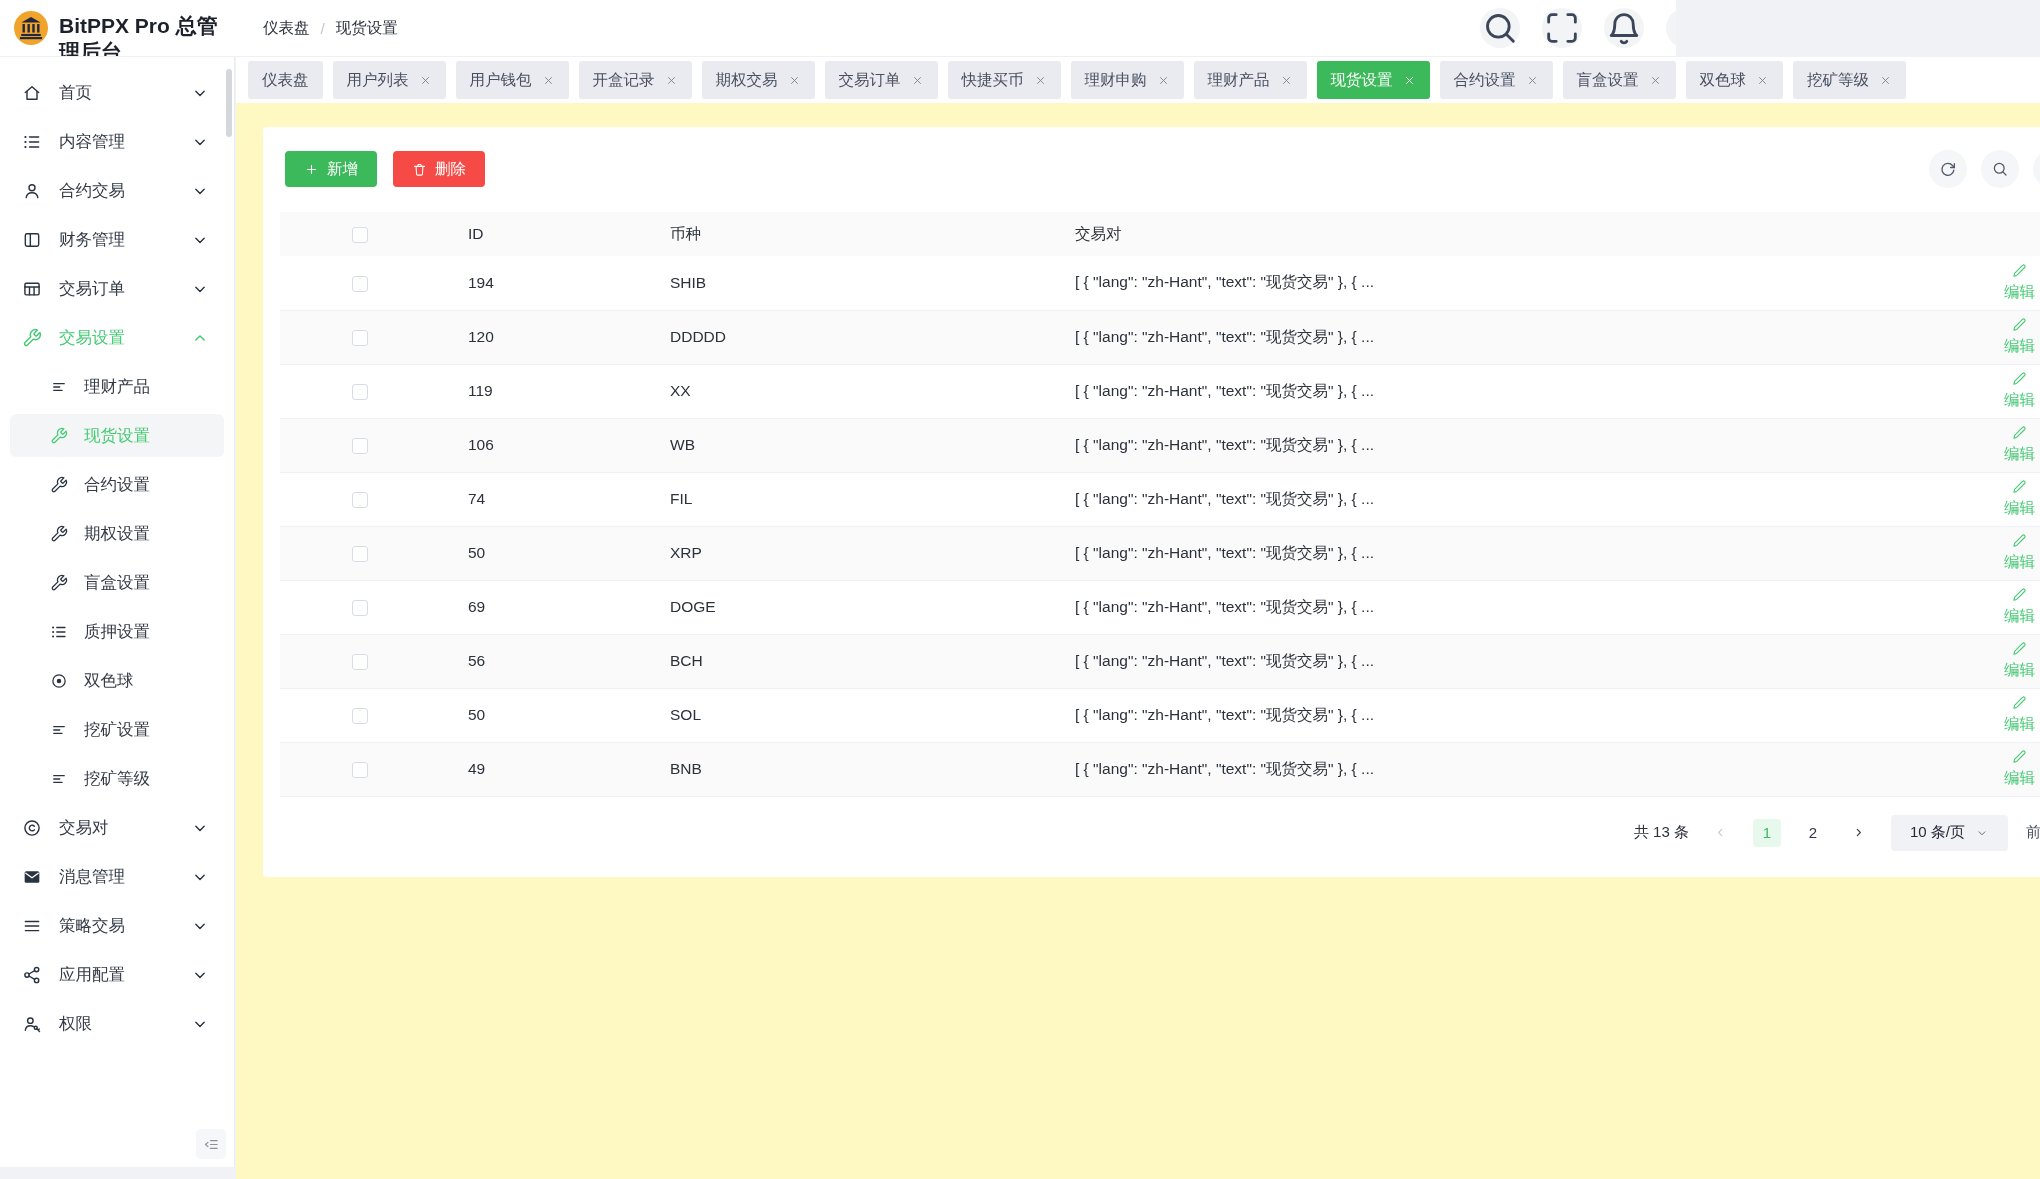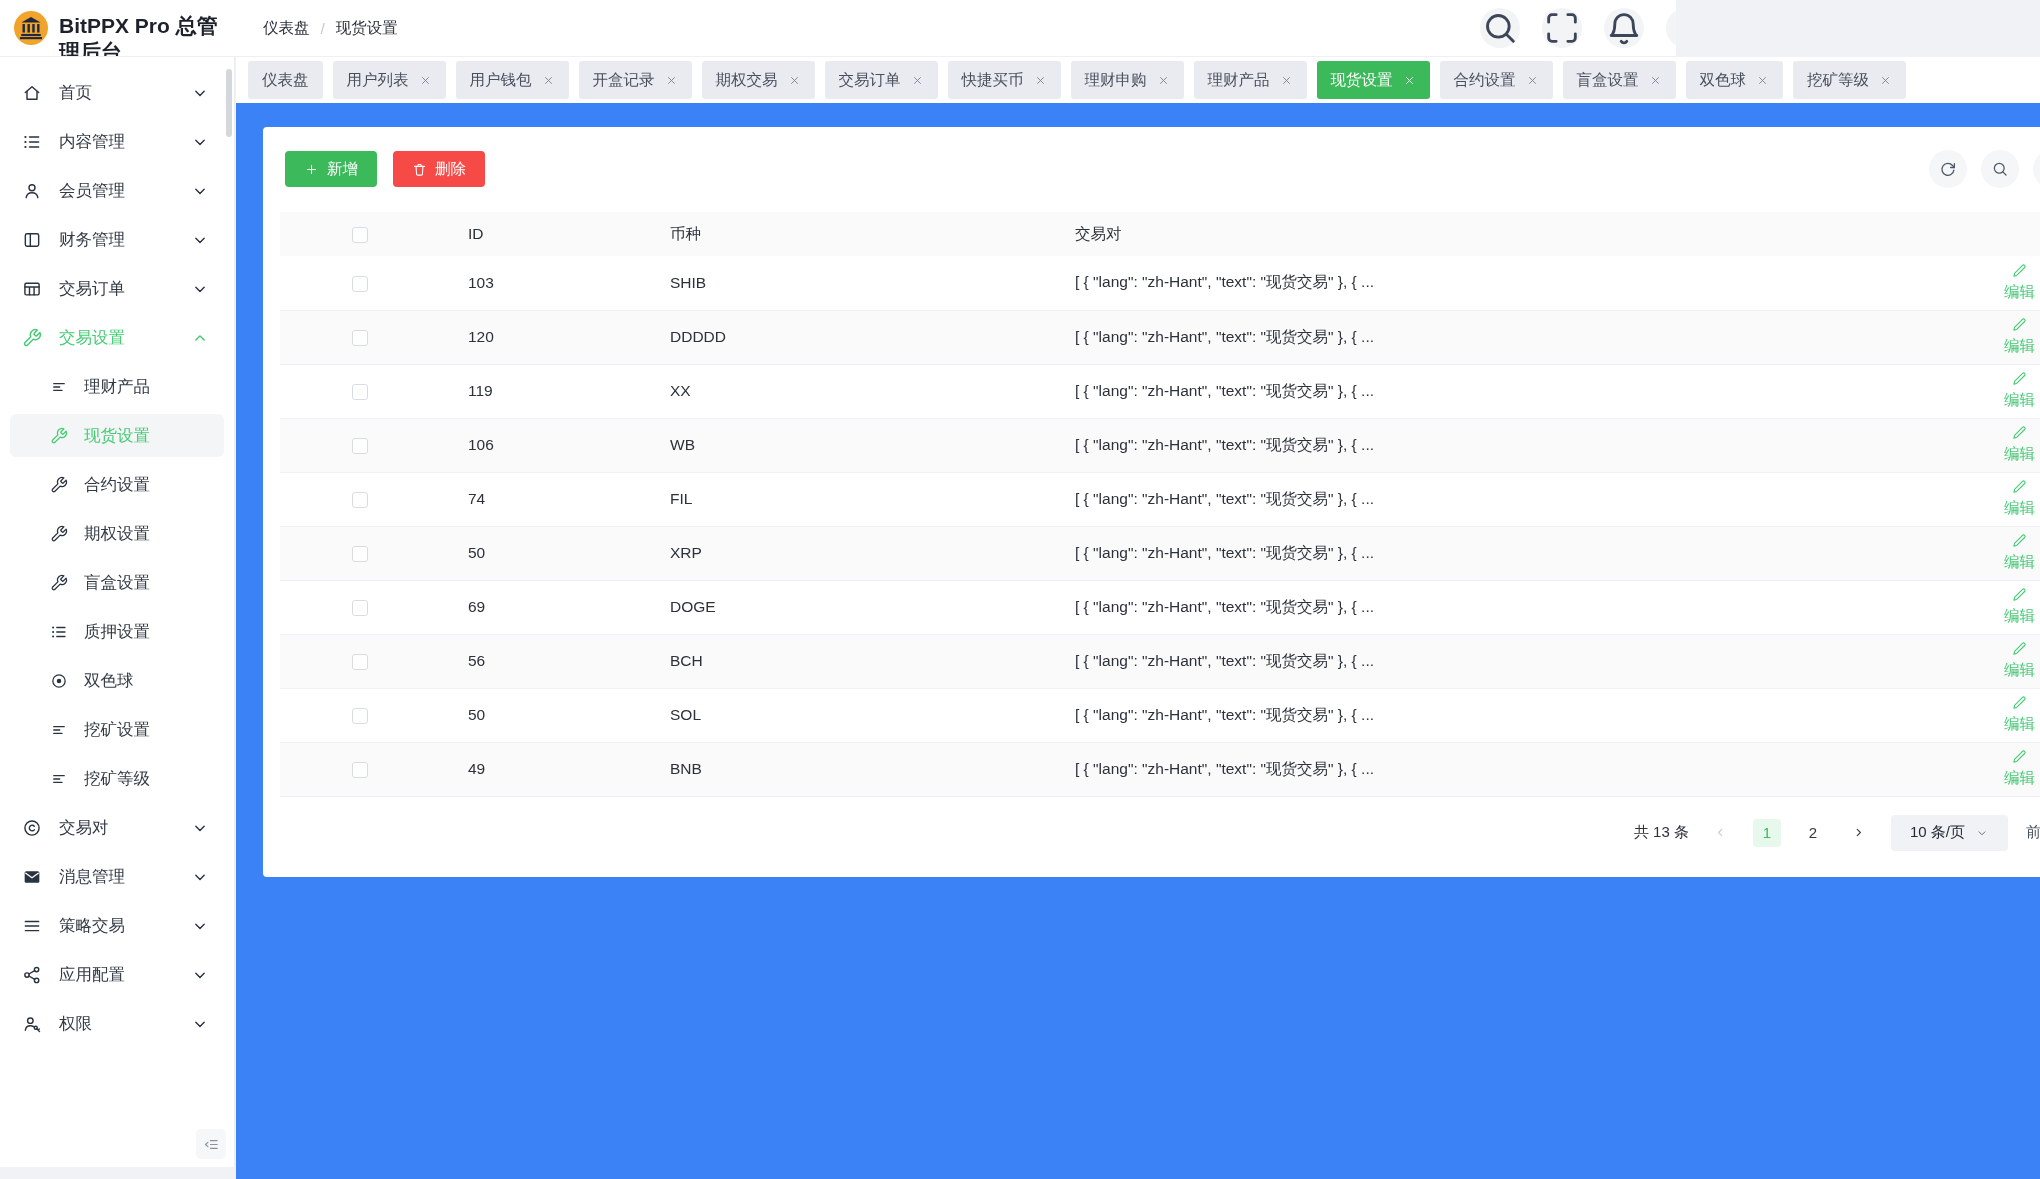--- a/index.html
+++ b/index.html
@@ -51,21 +51,21 @@
   .tabbar { position:absolute; left:236px; top:57px; width:1804px; height:46px; background:#fff;
     display:flex; align-items:center; padding-left:12px; gap:10px; overflow:hidden; }
   .tab { height:38px; padding:0 14px; border-radius:3px; background:#e9ebf0; color:#474f5e;
     font-size:15.5px; display:flex; align-items:center; gap:10px; cursor:pointer; white-space:nowrap; }
   .tab .tx { width:13px; height:13px; color:#7a8291; cursor:pointer; }
   .tab .tx svg { width:13px; height:13px; display:block; }
   .tab.active { background:var(--green); color:#fff; }
   .tab.active .tx { color:#fff; }
 
   
-  .content { position:absolute; left:236px; top:103px; right:0; bottom:0; background:#3b82f6; }
+  .content { position:absolute; left:236px; top:103px; right:0; bottom:0; background:#fef9c3; }
   .card { position:absolute; left:27px; top:24px; width:1907px; background:#fff;
     border-radius:4px; padding-bottom:26px; }
   .toolbar { display:flex; align-items:center; padding:23px 99px 0 22px; }
   .btn { height:36px; border:none; border-radius:4px; color:#fff; font-size:15.5px;
     font-family:inherit; display:flex; align-items:center; gap:8px; padding:0 19px; cursor:pointer; }
   .btn svg { width:15px; height:15px; }
   .btn-add { background:var(--green); }
   .btn-del { background:var(--red); margin-left:16px; }
   .tb-spacer { flex:1; }
   .tool-circles { display:flex; gap:14px; }
@@ -195,21 +195,21 @@
           </svg>
         </span>
       </div>
       <div class="side-item">
         <span class="mi">
           <svg viewBox="0 0 24 24" fill="none" stroke="currentColor" stroke-width="1.7" stroke-linecap="round" stroke-linejoin="round">
             <circle cx="12" cy="8" r="3.6"></circle>
             <path d="M5 20c.5-4 3.4-6 7-6s6.5 2 7 6"></path>
           </svg>
         </span>
-        <span class="lbl">会员管理</span>
+        <span class="lbl">合约交易</span>
         <span class="mi side-chevron">
           <svg viewBox="0 0 24 24" fill="none" stroke="currentColor" stroke-width="1.7" stroke-linecap="round" stroke-linejoin="round">
             <path d="M7 10l5 5 5-5"></path>
           </svg>
         </span>
       </div>
       <div class="side-item">
         <span class="mi">
           <svg viewBox="0 0 24 24" fill="none" stroke="currentColor" stroke-width="1.7" stroke-linecap="round" stroke-linejoin="round">
             <rect x="4" y="4.5" width="16" height="15" rx="2"></rect>
@@ -575,21 +575,21 @@
           <th class="td-check"><span class="cb"></span></th>
           <th class="td-id">ID</th>
           <th class="td-coin">币种</th>
           <th class="td-pair">交易对</th>
           <th class="td-op"></th>
         </tr>
       </thead>
       <tbody id="tbody">
           <tr>
             <td class="td-check"><span class="cb"></span></td>
-            <td class="td-id">103</td>
+            <td class="td-id">194</td>
             <td class="td-coin">SHIB</td>
             <td class="td-pair">[ { "lang": "zh-Hant", "text": "现货交易" }, { ...</td>
             <td class="td-op"><a class="edit-link">
                 <span class="mi">
                   <svg viewBox="0 0 24 24" fill="none" stroke="currentColor" stroke-width="1.7" stroke-linecap="round" stroke-linejoin="round">
                     <path d="M16.8 3.8a2.3 2.3 0 1 1 3.4 3.4L7.5 19.9 3 21l1.1-4.5z"></path>
                   </svg>
                 </span>
                 <span>编辑</span>
               </a></td>

